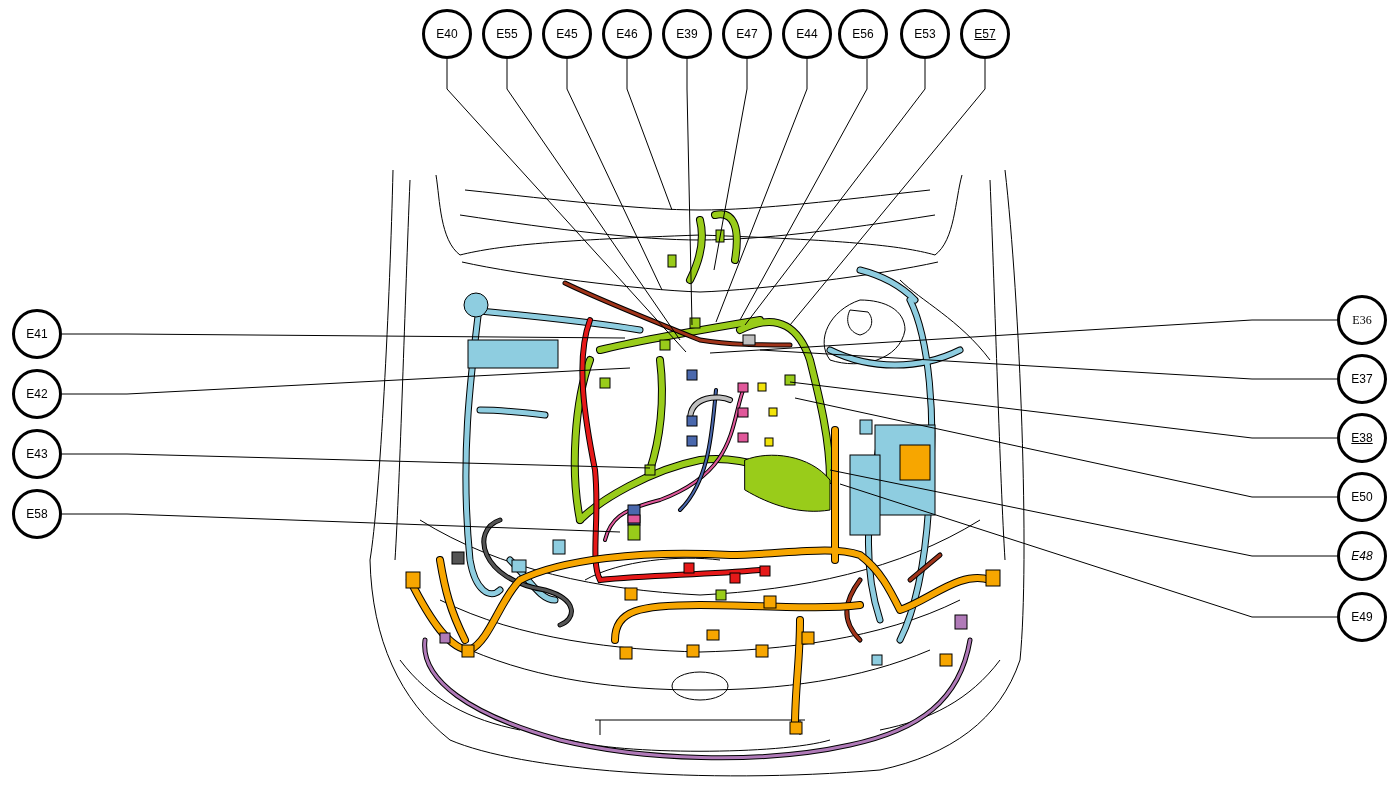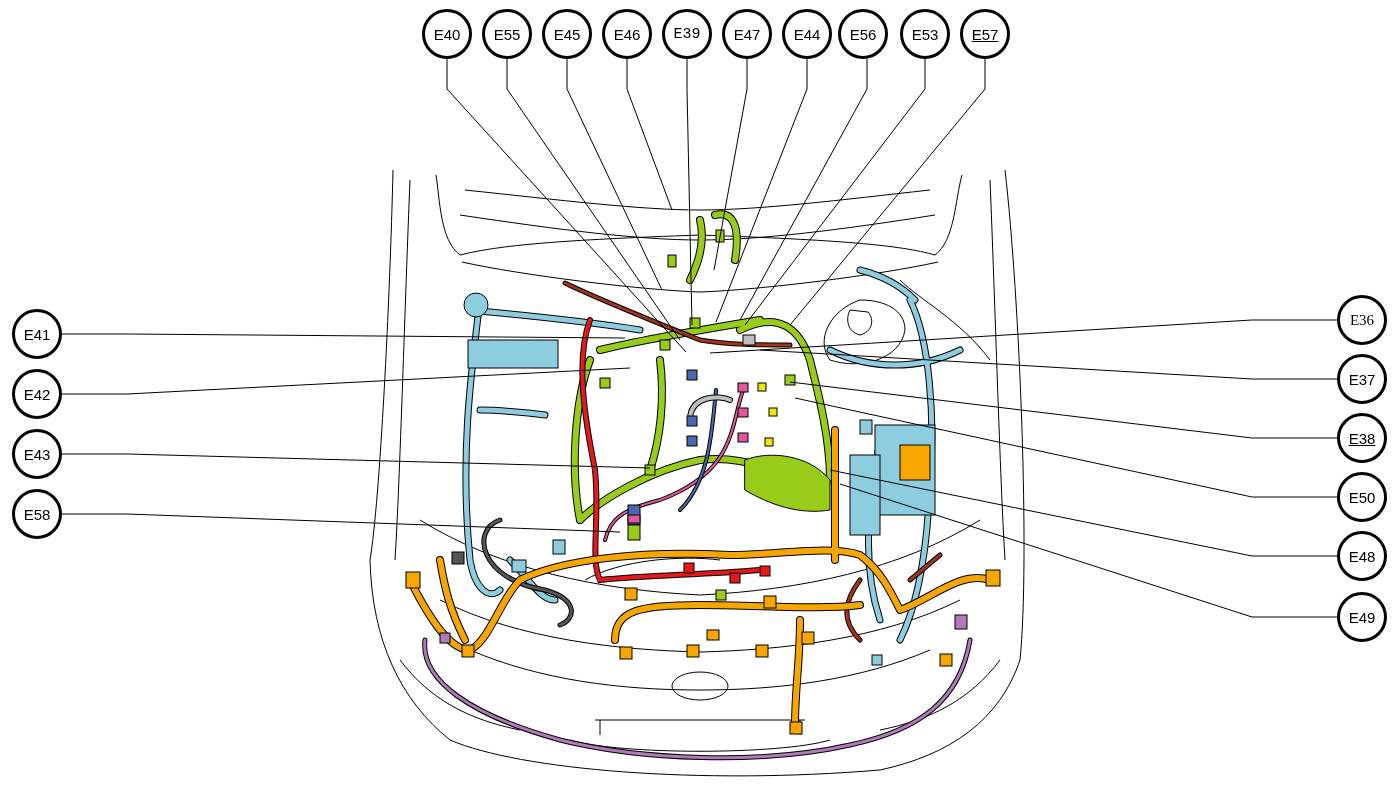--- a/index.html
+++ b/index.html
@@ -1,18 +1,18 @@
 <!DOCTYPE html>
 <html><head>
 <meta charset="utf-8">
 <style>
   html, body { margin:0; padding:0; background:#ffffff; }
   body { width:1398px; height:793px; position:relative; overflow:hidden; font-family:"Liberation Sans", sans-serif; }
   #diagram { position:absolute; left:0; top:0; width:1398px; height:793px; }
-  .callout { position:absolute; width:50px; height:50px; margin-left:-25px; margin-top:-25px; border:3px solid #000; border-radius:50%; box-sizing:border-box; background:#fff; display:flex; align-items:center; justify-content:center; font-size:15px; color:#000; font-family:"Liberation Sans", sans-serif; }
+  .callout { position:absolute; width:50px; height:50px; margin-left:-25px; margin-top:-25px; border:3px solid #000; border-radius:50%; box-sizing:border-box; background:#fff; display:flex; align-items:center; justify-content:center; font-size:12px; color:#000; font-family:"Liberation Sans", sans-serif; }
 </style>
 </head>
 <body>
 
 <svg id="diagram" viewBox="0 0 1398 793" xmlns="http://www.w3.org/2000/svg">
 
   <g fill="none" stroke="#000" stroke-width="1">
     <path d="M393 170 C390 300 380 500 370 560 C372 640 400 700 450 740 C520 770 700 785 880 770 C950 755 1000 720 1020 660 C1030 560 1020 300 1005 170"></path>
     <path d="M410 180 C405 300 400 480 395 560"></path>
     <path d="M990 180 C995 300 1000 480 1005 560"></path>
@@ -197,29 +197,29 @@
       <polyline points="1337,556 1252,556 830,470"></polyline>
       <polyline points="1337,617 1252,617 840,484"></polyline>
     </g>
 </svg>
 
 <div id="callouts">
     <div class="callout" style="left: 447px; top: 34px;">E40</div>
     <div class="callout" style="left: 507px; top: 34px;">E55</div>
     <div class="callout" style="left: 567px; top: 34px;">E45</div>
     <div class="callout" style="left: 627px; top: 34px;">E46</div>
-    <div class="callout" style="left: 687px; top: 34px; font-family: Liberation Mono, monospace;">E39</div>
+    <div class="callout" style="left: 687px; top: 34px;">E39</div>
     <div class="callout" style="left: 747px; top: 34px;">E47</div>
     <div class="callout" style="left: 807px; top: 34px; text-align: center;">E44</div>
     <div class="callout" style="left: 863px; top: 34px;">E56</div>
     <div class="callout" style="left: 925px; top: 34px;">E53</div>
     <div class="callout" style="left: 985px; top: 34px; text-decoration: underline;">E57</div>
     <div class="callout" style="left: 37px; top: 334px;">E41</div>
     <div class="callout" style="left: 37px; top: 394px;">E42</div>
     <div class="callout" style="left: 37px; top: 454px;">E43</div>
     <div class="callout" style="left: 37px; top: 514px;">E58</div>
     <div class="callout" style="left: 1362px; top: 320px; font-family: Liberation Serif, serif;">E36</div>
     <div class="callout" style="left: 1362px; top: 379px;">E37</div>
     <div class="callout" style="left: 1362px; top: 438px; text-decoration: underline;">E38</div>
     <div class="callout" style="left: 1362px; top: 497px;">E50</div>
-    <div class="callout" style="left: 1362px; top: 556px;">E48</div>
+    <div class="callout" style="left: 1362px; top: 556px; font-style: italic;">E48</div>
     <div class="callout" style="left: 1362px; top: 617px;">E49</div>
   </div>
 
 </body></html>

